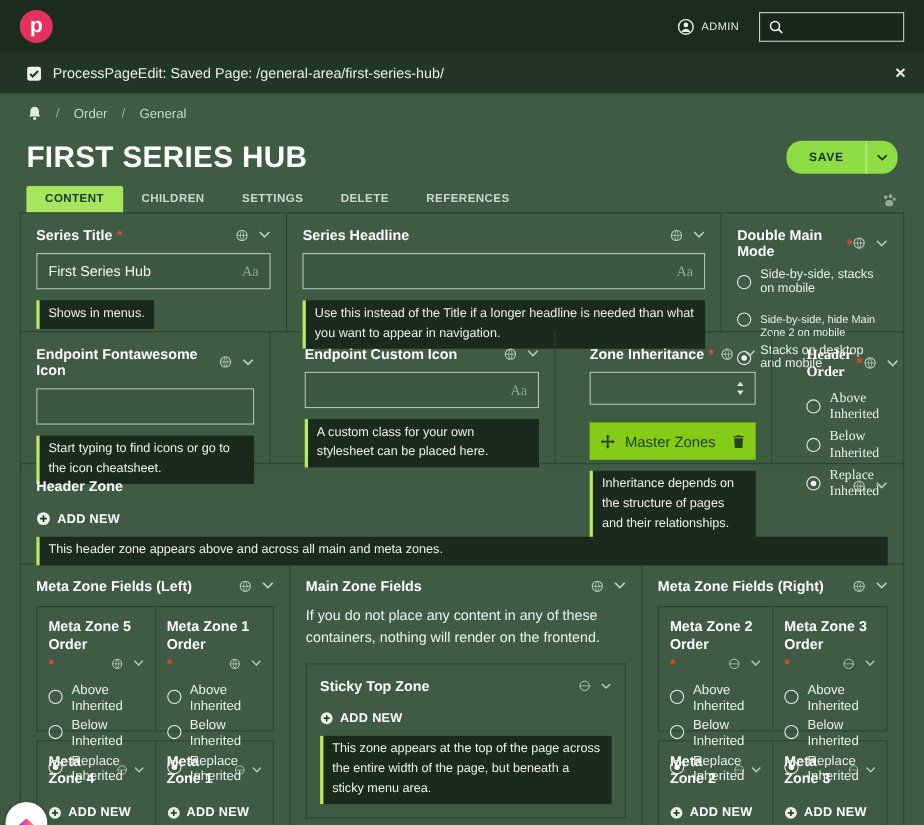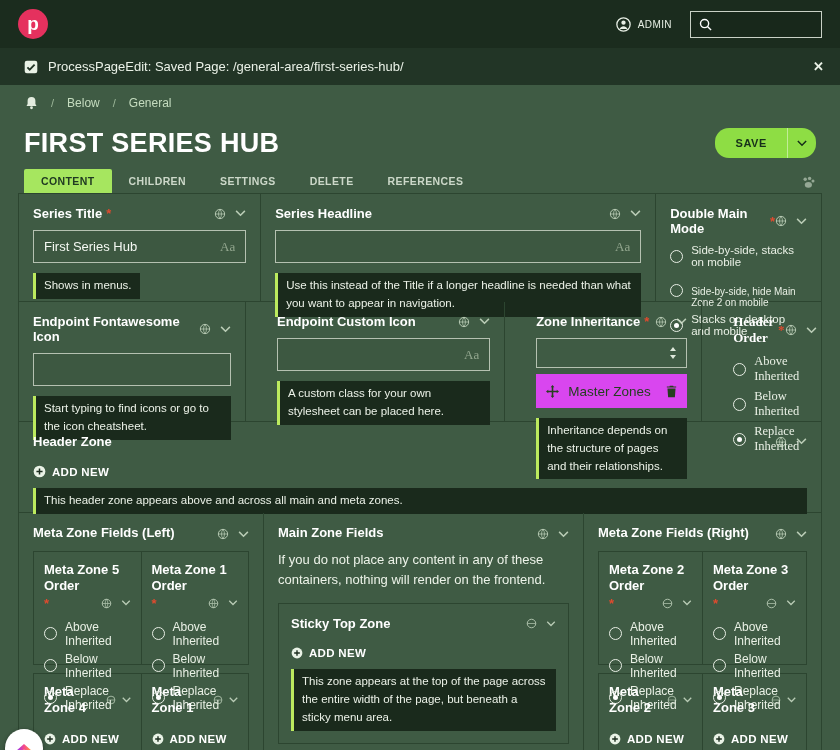--- a/index.html
+++ b/index.html
@@ -57,26 +57,26 @@
   .tinput input{flex:1;border:none;background:transparent;outline:none;color:#f4f8f2;font-size:13px;font-family:inherit;}
   .aa{font-family:"Liberation Serif",serif;font-size:13px;color:#93a78f;}
   .note{display:inline-block;background:var(--note-bg);border-left:3px solid #bcea5e;padding:4px 8px;font-size:11.5px;line-height:1.55;color:#ecf2e8;margin-top:10px;}
   .note.block{display:block;}
   .radios{margin-top:8px;display:flex;flex-direction:column;gap:5px;}
   .radio{display:flex;align-items:center;gap:8px;cursor:pointer;}
   .rc{width:13px;height:13px;border:1.4px solid #e8eee5;border-radius:50%;flex:0 0 13px;position:relative;}
   .radio.sel .rc::after{content:"";position:absolute;left:3px;top:3px;width:5px;height:5px;border-radius:50%;background:#fff;}
   .rlabel{font-size:12.5px;color:#e9f0e5;}
   .selectbox{margin-top:9px;height:30px;border:1px solid var(--inb);display:flex;align-items:center;justify-content:flex-end;padding:0 9px;cursor:pointer;}
-  .tag{margin-top:6px;height:34px;background:#d946ef;display:flex;align-items:center;gap:9px;padding:0 10px;color:#24401f;}
+  .tag{margin-top:16px;height:34px;background:#84cc16;display:flex;align-items:center;gap:9px;padding:0 10px;color:#24401f;}
   .tag .tname{font-size:13.5px;}
   .tag .trash{margin-left:auto;cursor:pointer;}
   .addnew{display:flex;align-items:center;gap:6px;font-size:11.5px;font-weight:bold;letter-spacing:.3px;color:#fff;cursor:pointer;margin-top:16px;}
   
-  .colhead{display:flex;align-items:flex-end;}
+  .colhead{display:flex;align-items:center;}
   .subgrid{display:flex;border:1px solid var(--line);margin-top:11px;}
   .subcell{flex:1;padding:10px 10px;border-right:1px solid var(--line);}
   .subcell:last-child{border-right:none;}
   .sc-order{height:112px;}
   .sc-zone{height:150px;}
   .sc-title{font-size:13px;font-weight:bold;color:#fff;line-height:1.25;}
   .sc-meta{display:flex;align-items:center;margin-top:1px;}
   .sc-radios .rlabel{font-size:12px;}
   .sc-radios{margin-top:9px;gap:4px;}
   .ztitle-row{display:flex;align-items:center;gap:8px;}
@@ -124,21 +124,21 @@
 </div>
 
 <div class="crumbs">
   <span>
       <svg width="13" height="14" viewBox="0 0 14 15">
         <path d="M7 1a4.2 4.2 0 0 0-4.2 4.2v3.4L1.6 10.7h10.8l-1.2-2.1V5.2A4.2 4.2 0 0 0 7 1z" fill="#e3ecdf"></path>
         <circle cx="7" cy="12.6" r="1.5" fill="#e3ecdf"></circle>
       </svg>
     </span>
   <span class="crumb-sep">/</span>
-  <span class="crumb-link">Below</span>
+  <span class="crumb-link">Order</span>
   <span class="crumb-sep">/</span>
   <span class="crumb-link">General</span>
 </div>
 
 <div class="titlerow">
   <div class="pagetitle">FIRST SERIES HUB</div>
   <div class="savebtn">
     <span class="main">SAVE</span>
     <span class="split"></span>
     <span class="dd">

